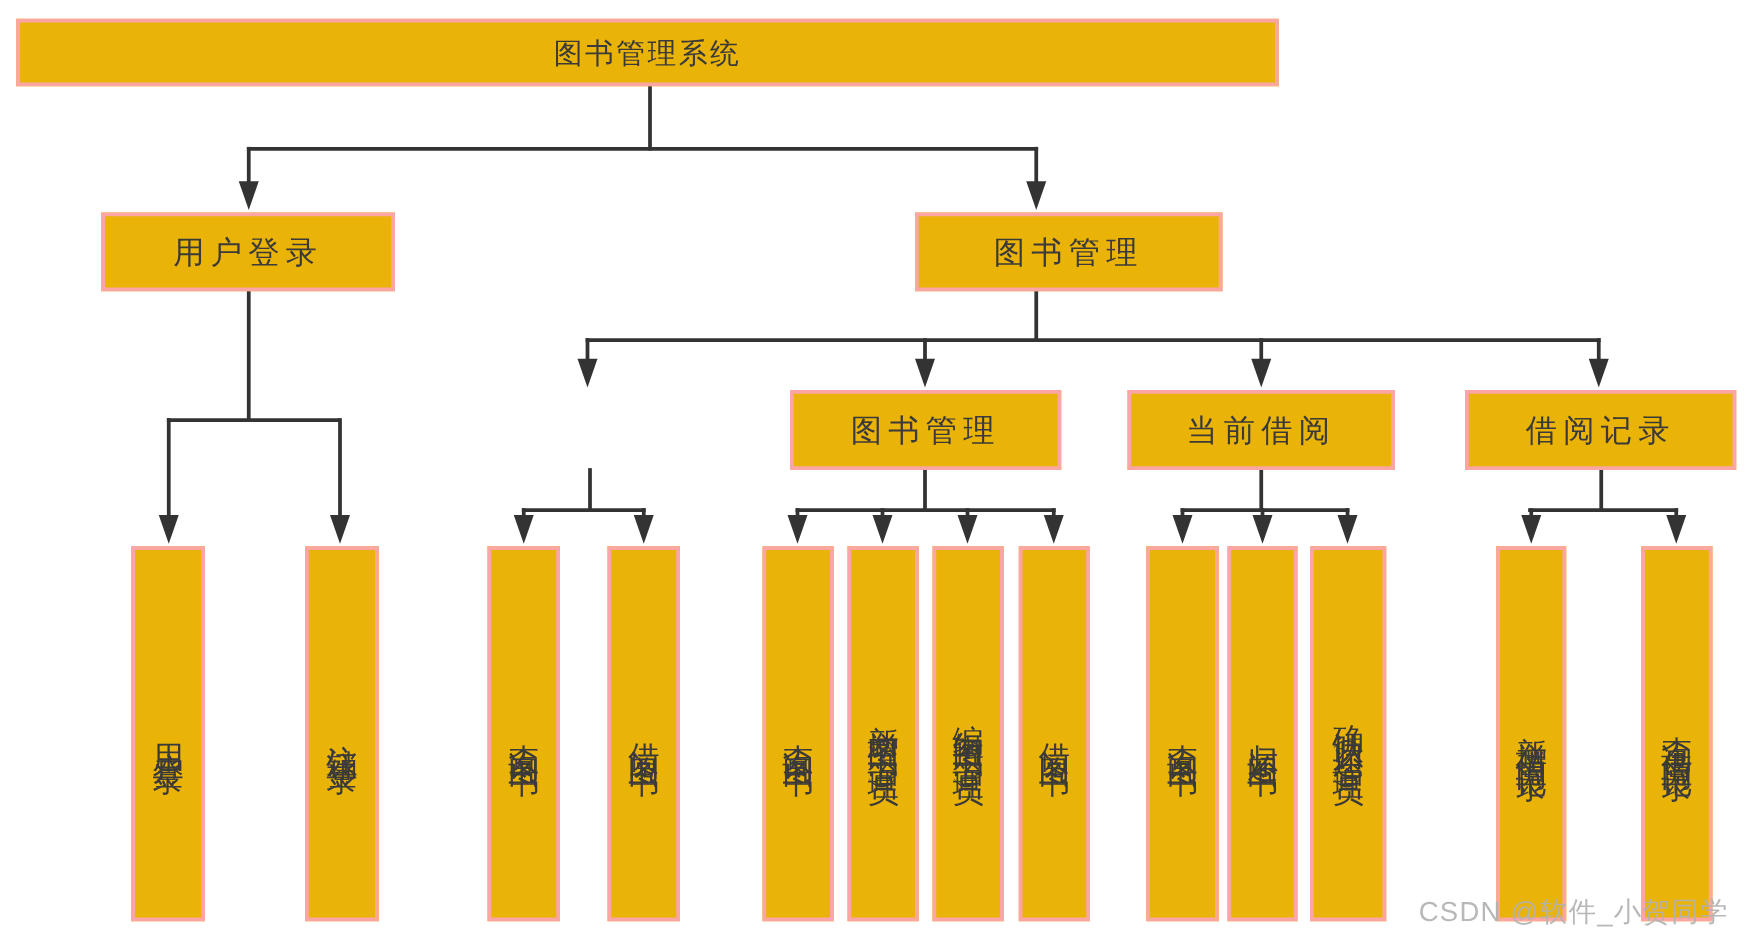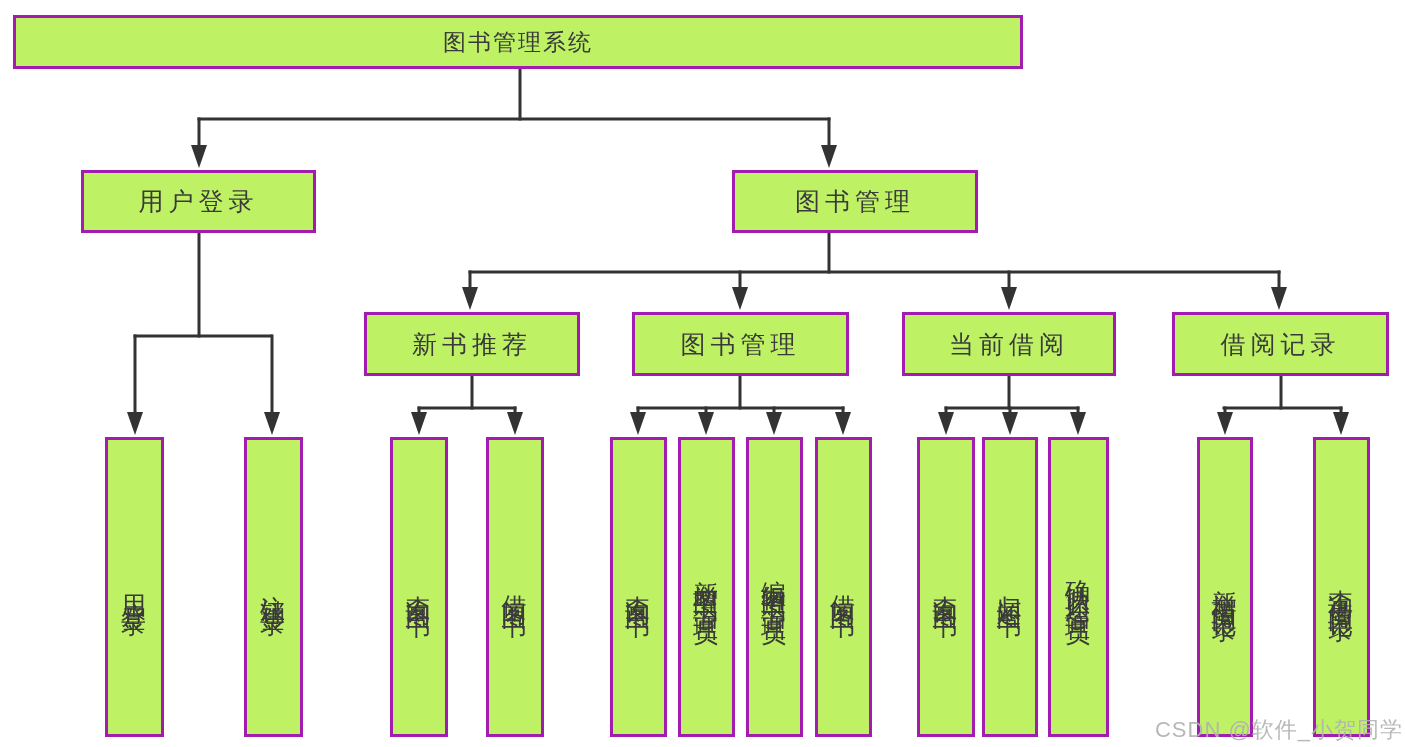--- a/index.html
+++ b/index.html
@@ -2,31 +2,31 @@
 <html><head>
 <meta charset="utf-8">
 <style>
   html,body{margin:0;padding:0;background:#ffffff;}
   .stage{
     position:relative;width:1405px;height:747px;background:#ffffff;overflow:hidden;
     font-family:"Liberation Sans","DejaVu Sans",sans-serif;
   }
   .wires{position:absolute;left:0;top:0;width:1405px;height:747px;pointer-events:none;}
   .node{
-    position:absolute;box-sizing:border-box;border:3px solid #a21caf;background:#bef264;
+    position:absolute;box-sizing:border-box;border:3px solid #fca5a5;background:#eab308;
     display:flex;align-items:center;justify-content:center;color:#3a3a3a;
   }
   .root-label{font-size:23px;letter-spacing:2px;}
   .h-label{font-size:25px;letter-spacing:5px;}
   .leaf{
     font-size:25px;letter-spacing:6px;
     writing-mode:vertical-rl;text-orientation:mixed;
   }
   .watermark{
-    position:absolute;right:2px;bottom:2px;z-index:5;
+    position:absolute;right:22px;bottom:2px;z-index:5;
     font-size:22px;letter-spacing:1px;color:#b2b2b2;opacity:.92;margin-top:16px;
   }
 </style>
 </head>
 <body>
 
 <div class="stage">
 
   <svg class="wires" viewBox="0 0 1405 747">
       <line x1="520" y1="69" x2="520" y2="119" stroke="#333333" stroke-width="3" stroke-linecap="square"></line>
@@ -81,21 +81,20 @@
       <polygon points="1217,412 1233,412 1225,435" fill="#333333"></polygon>
       <line x1="1341" y1="408" x2="1341" y2="423" stroke="#333333" stroke-width="3" stroke-linecap="square"></line>
       <polygon points="1333,412 1349,412 1341,435" fill="#333333"></polygon>
     </svg>
 
   <div class="node root-label" style="left:13px;top:15px;width:1010px;height:54px">图书管理系统</div>
 
   <div class="node h-label" style="left:81px;top:170px;width:235px;height:63px">用户登录</div>
   <div class="node h-label" style="left:732px;top:170px;width:246px;height:63px">图书管理</div>
 
-  <div class="node h-label" style="left:364px;top:312px;width:216px;height:64px">新书推荐</div>
   <div class="node h-label" style="left:632px;top:312px;width:217px;height:64px">图书管理</div>
   <div class="node h-label" style="left:1172px;top:312px;width:217px;height:64px">借阅记录</div>
   <div class="node h-label" style="left:902px;top:312px;width:214px;height:64px">当前借阅</div>
 
   <div class="node leaf" style="left:105px;top:437px;width:59px;height:300px">用户登录</div>
   <div class="node leaf" style="left:244px;top:437px;width:59px;height:300px">注销登录</div>
 
   <div class="node leaf" style="left:390px;top:437px;width:58px;height:300px">查询图书</div>
   <div class="node leaf" style="left:486px;top:437px;width:58px;height:300px">借阅图书</div>
 

